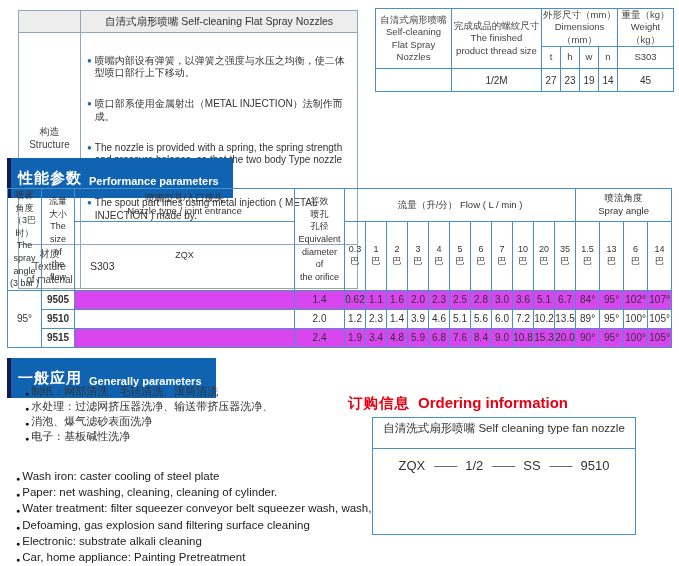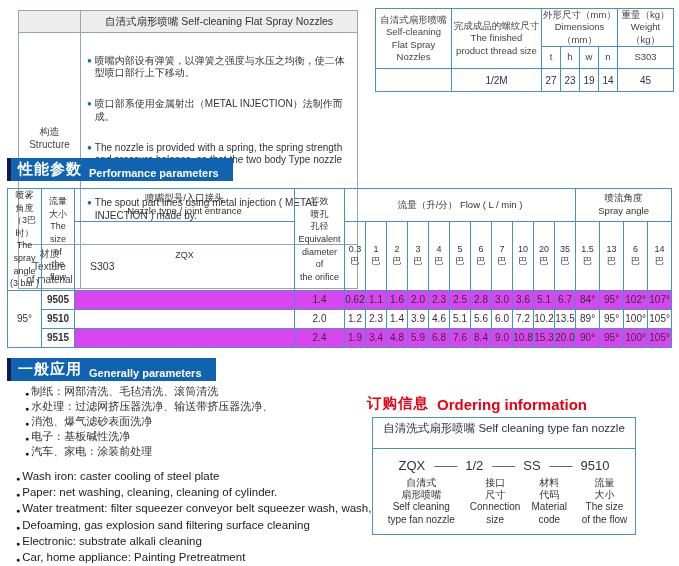--- a/index.html
+++ b/index.html
@@ -20,21 +20,21 @@
   #structure-table .value-cell { height:44px; padding-left:9px; font-size:10.5px; }
 
   
   #dims-table { position:absolute; left:375px; top:8px; width:298px; }
   #dims-table td { text-align:center; font-size:9.5px; line-height:1.3; color:#444; }
   #dims-table col.c-name { width:76px; } #dims-table col.c-thread { width:90px; }
   #dims-table col.c-d { width:19px; } #dims-table col.c-w { width:56px; }
   #dims-table .r1 td { height:22px; } #dims-table .r2 td { height:22px; } #dims-table .r3 td { height:23px; font-size:10px; color:#333; }
 
   
-  .banner { position:absolute; height:23px; background:#1063b1; border-left:4px solid #151b4e;
+  .banner { position:absolute; height:40px; background:#1063b1; border-left:4px solid #151b4e;
             display:flex; align-items:center; padding:0 14px 0 7px; gap:7px; }
   .banner .zh { color:#fff; font-size:15px; font-weight:bold; letter-spacing:1px; }
   .banner .en { color:#fff; font-size:11px; font-weight:bold;margin-top:6px; }
   #perf-banner { left:7px; top:158px; }
   #apps-banner { left:7px; top:358px; }
 
   
   #perf-table { position:absolute; left:7px; top:188px; width:665px; }
   #perf-table td { text-align:center; color:#333; }
   #perf-table .h1 td { height:30px; font-size:9.5px; line-height:1.35; }
@@ -49,21 +49,21 @@
 
   
   #apps-zh { position:absolute; left:25px; top:385px; list-style:none; }
   #apps-zh .bullet-line { font-size:11px; line-height:13px; margin-bottom:0; color:#333; }
   #apps-zh .dot { color:#111; font-size:7px; margin:2px 2px 0 0; }
   #apps-en { position:absolute; left:16px; top:470px; list-style:none; }
   #apps-en .bullet-line { font-size:11.5px; line-height:13.2px; color:#222; }
   #apps-en .dot { color:#111; font-size:7px; margin:2px 2px 0 0; }
 
   
-  #order-head { position:absolute; left:367px; top:394px; display:flex; align-items:flex-end; gap:8px; color:#e60012; }
+  #order-head { position:absolute; left:348px; top:394px; display:flex; align-items:flex-start; gap:8px; color:#e60012; }
   #order-head .zh { font-size:14.5px; font-weight:bold; letter-spacing:1px; }
   #order-head .en { font-size:15px; font-weight:bold; }
   #order-box { position:absolute; left:372px; top:417px; width:264px; height:118px; border:1px solid #4a90c8; background:#fff; }
   #order-box .box-title { text-align:center; padding-top:4px; height:31px; border-bottom:1px solid #4a90c8;
                           font-size:11.5px; line-height:1.15; color:#333; }
   .code-row { display:flex; justify-content:center; align-items:center; margin-top:9px; font-size:13px; color:#333; gap:9px; }
   .code-row .dash { letter-spacing:-1px; font-size:12px; color:#555; }
   .labels-row { display:flex; margin-top:4px; padding:0 2px; }
   .labels-row .lbl { text-align:center; font-size:10px; line-height:1.22; color:#333; white-space:pre-line; }
   .lbl.l1 { width:94px; } .lbl.l2 { width:56px; } .lbl.l3 { width:54px; } .lbl.l4 { width:58px; }
@@ -312,24 +312,20 @@
         <span>水处理：过滤网挤压器洗净、输送带挤压器洗净、</span>
       </li>
     <li class="bullet-line">
         <span class="dot">●</span>
         <span>消泡、爆气滤砂表面洗净</span>
       </li>
     <li class="bullet-line">
         <span class="dot">●</span>
         <span>电子：基板碱性洗净</span>
       </li>
-    <li class="bullet-line">
-        <span class="dot">●</span>
-        <span>汽车、家电：涂装前处理</span>
-      </li>
   </ul>
 
   <ul id="apps-en">
     <li class="bullet-line">
         <span class="dot">●</span>
         <span>Wash iron: caster cooling of steel plate</span>
       </li>
     <li class="bullet-line">
         <span class="dot">●</span>
         <span>Paper: net washing, cleaning, cleaning of cylinder.</span>
@@ -362,33 +358,15 @@
 Self cleaning type fan nozzle</div>
     <div class="code-row">
       <span>ZQX</span>
       <span class="dash">——</span>
       <span>1/2</span>
       <span class="dash">——</span>
       <span>SS</span>
       <span class="dash">——</span>
       <span>9510</span>
     </div>
-    <div class="labels-row">
-      <div class="lbl l1">自清式
-扇形喷嘴
-Self cleaning
-type fan nozzle</div>
-      <div class="lbl l2">接口
-尺寸
-Connection
-size</div>
-      <div class="lbl l3">材料
-代码
-Material
-code</div>
-      <div class="lbl l4">流量
-大小
-The size
-of the flow</div>
-    </div>
   </div>
 
 </div>
 
 </body></html>

